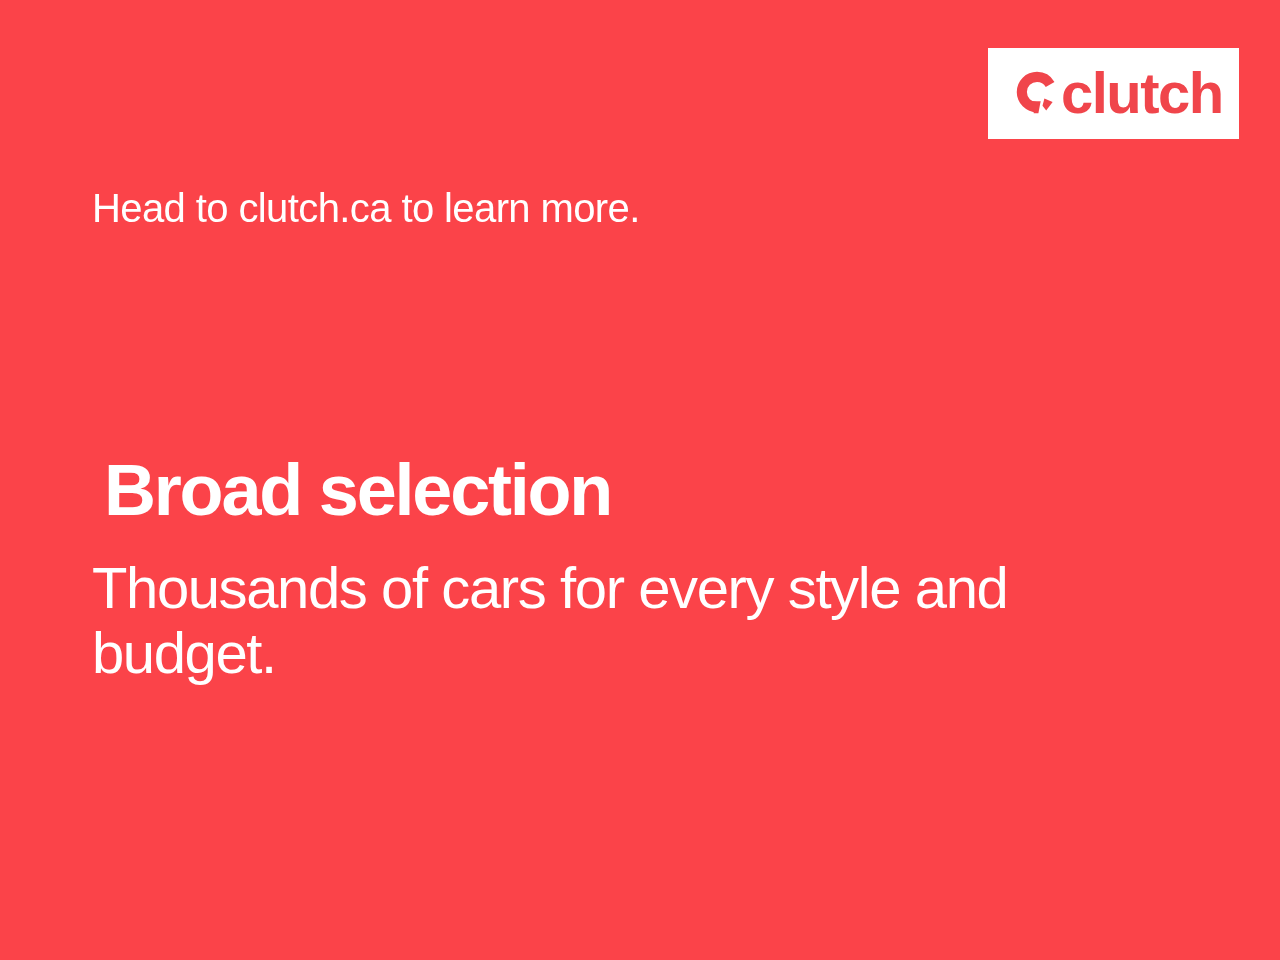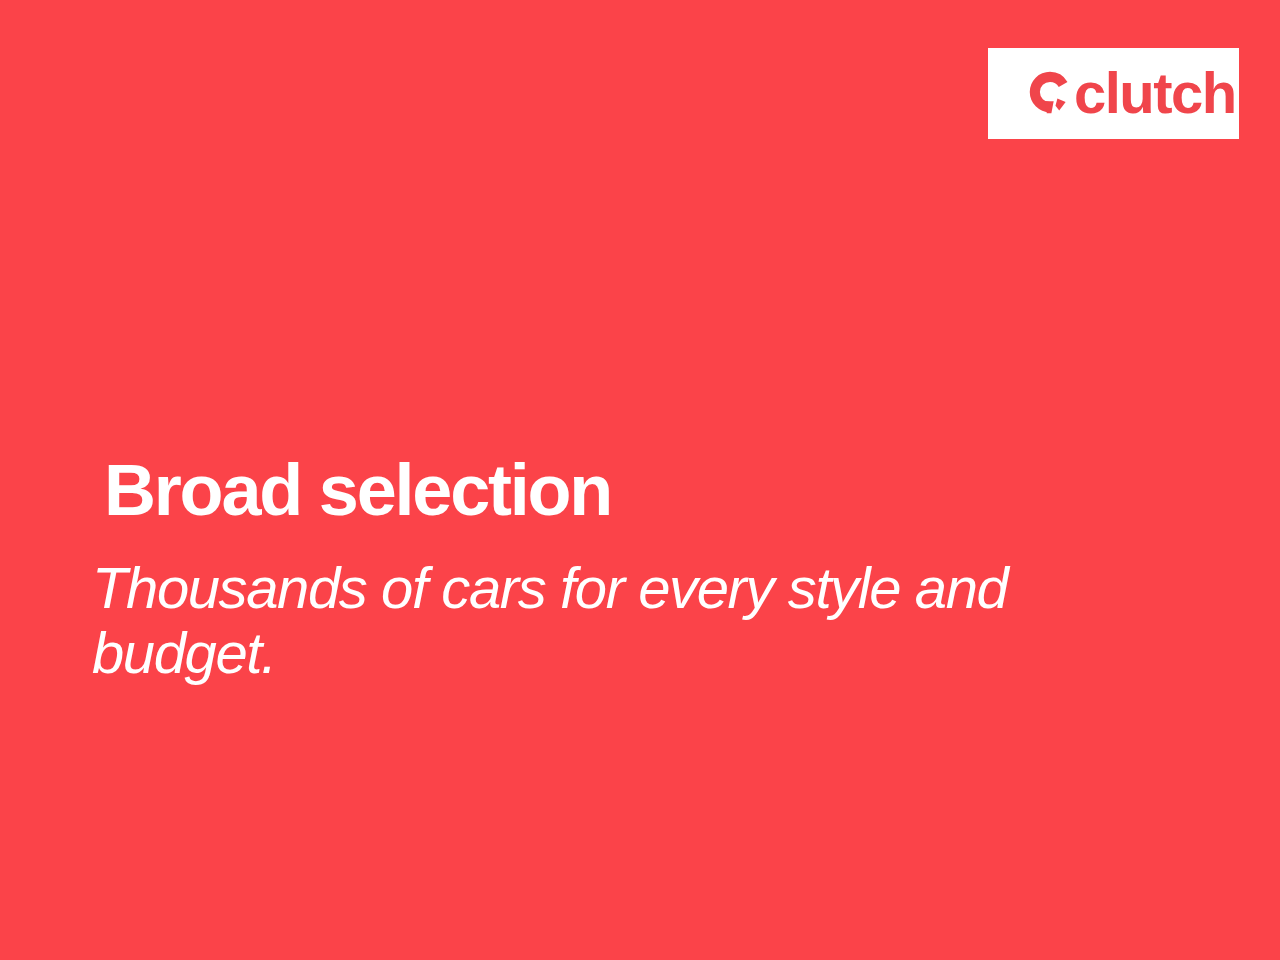--- a/index.html
+++ b/index.html
@@ -28,21 +28,21 @@
     position: absolute;
     left: 988px;
     top: 48px;
     width: 251px;
     height: 91px;
     background: #ffffff;
     display: flex;
     align-items: center;
     justify-content: flex-start;
     box-sizing: border-box;
-    padding-left: 39px;
+    padding-left: 26px;
   }
   #logo-lockup {
     display: flex;
     align-items: center;
     gap: 0px;
     transform: translateY(-2px);
   }
   #logo-mark {
     display: block;
     width: 46px;
@@ -92,21 +92,20 @@
   }
   #subhead {
     margin: 0;
     padding-top: 13px;
     font-size: 58px;
     line-height: 65px;
     font-weight: 400;
     letter-spacing: -1.4px;
     color: #ffffff;
     max-width: 930px;
-    font-style: italic;
   }
 </style>
 </head>
 <body>
 
 <div id="slide">
 
   <div id="logo-plate">
     <div id="logo-lockup">
 
@@ -125,19 +124,20 @@
                  Z" fill="#f0454b"></path>
 
         <path d="M38 70 L58 70 L53 96 L43 96 Z" fill="#f0454b"></path>
         <path d="M66 64 L84 72 L70 90 L62 80 Z" fill="#f0454b"></path>
       </svg>
 
       <span id="logo-wordmark">clutch</span>
     </div>
   </div>
 
+  <div id="kicker">Head to clutch.ca to learn more.</div>
 
   <div id="headline-block">
     <h1 id="headline">Broad selection</h1>
     <p id="subhead">Thousands of cars for every style and budget.</p>
   </div>
 
 </div>
 
 </body></html>

